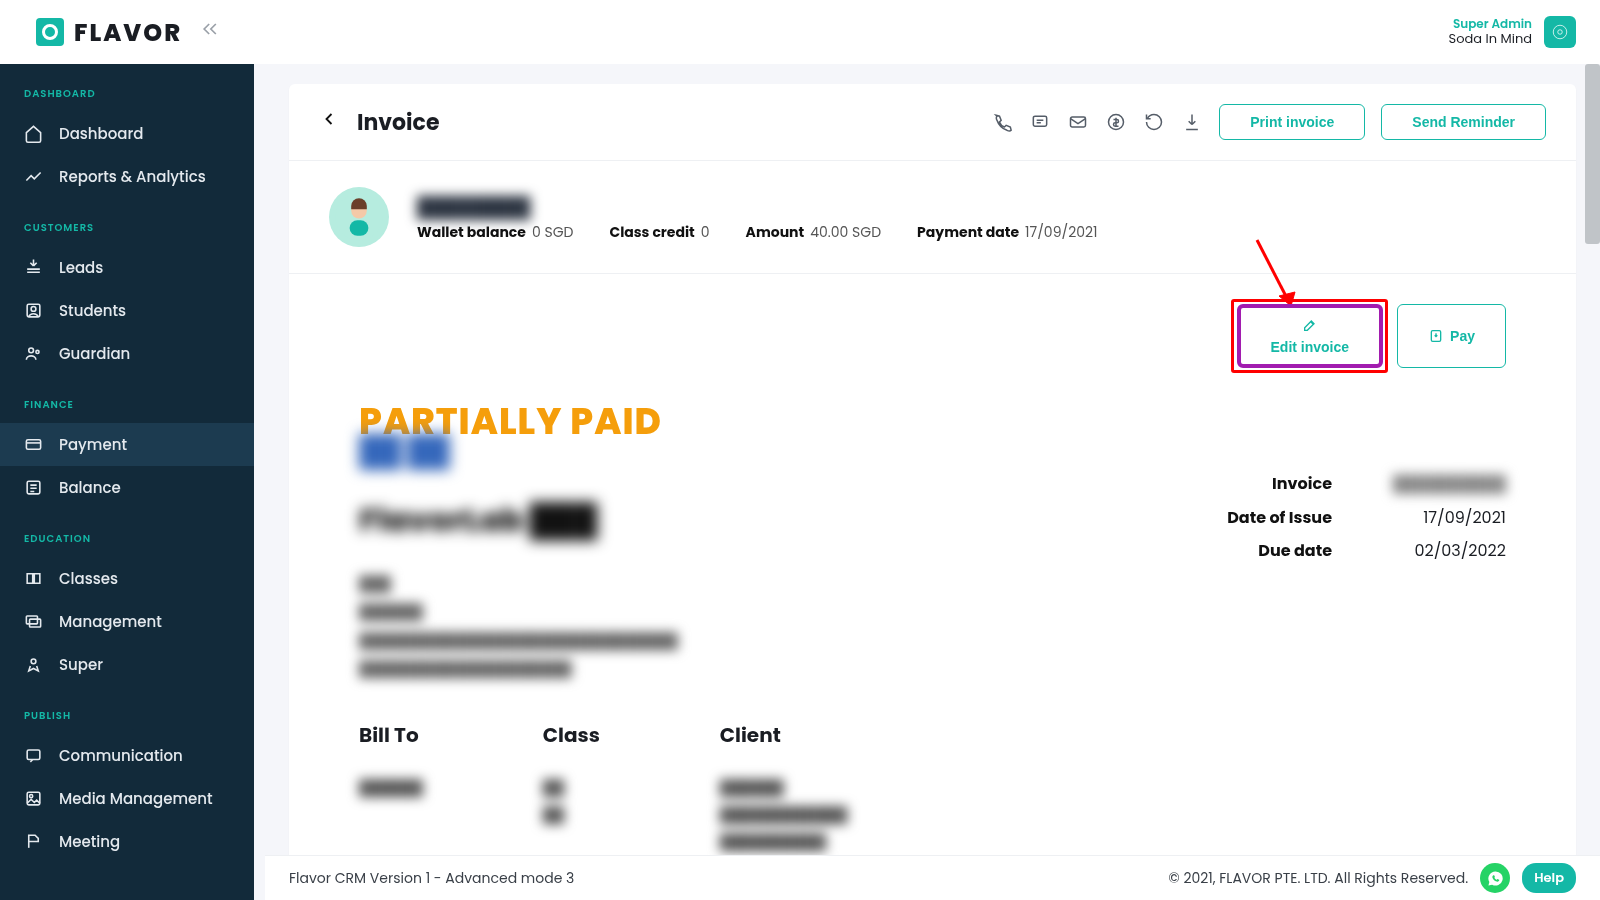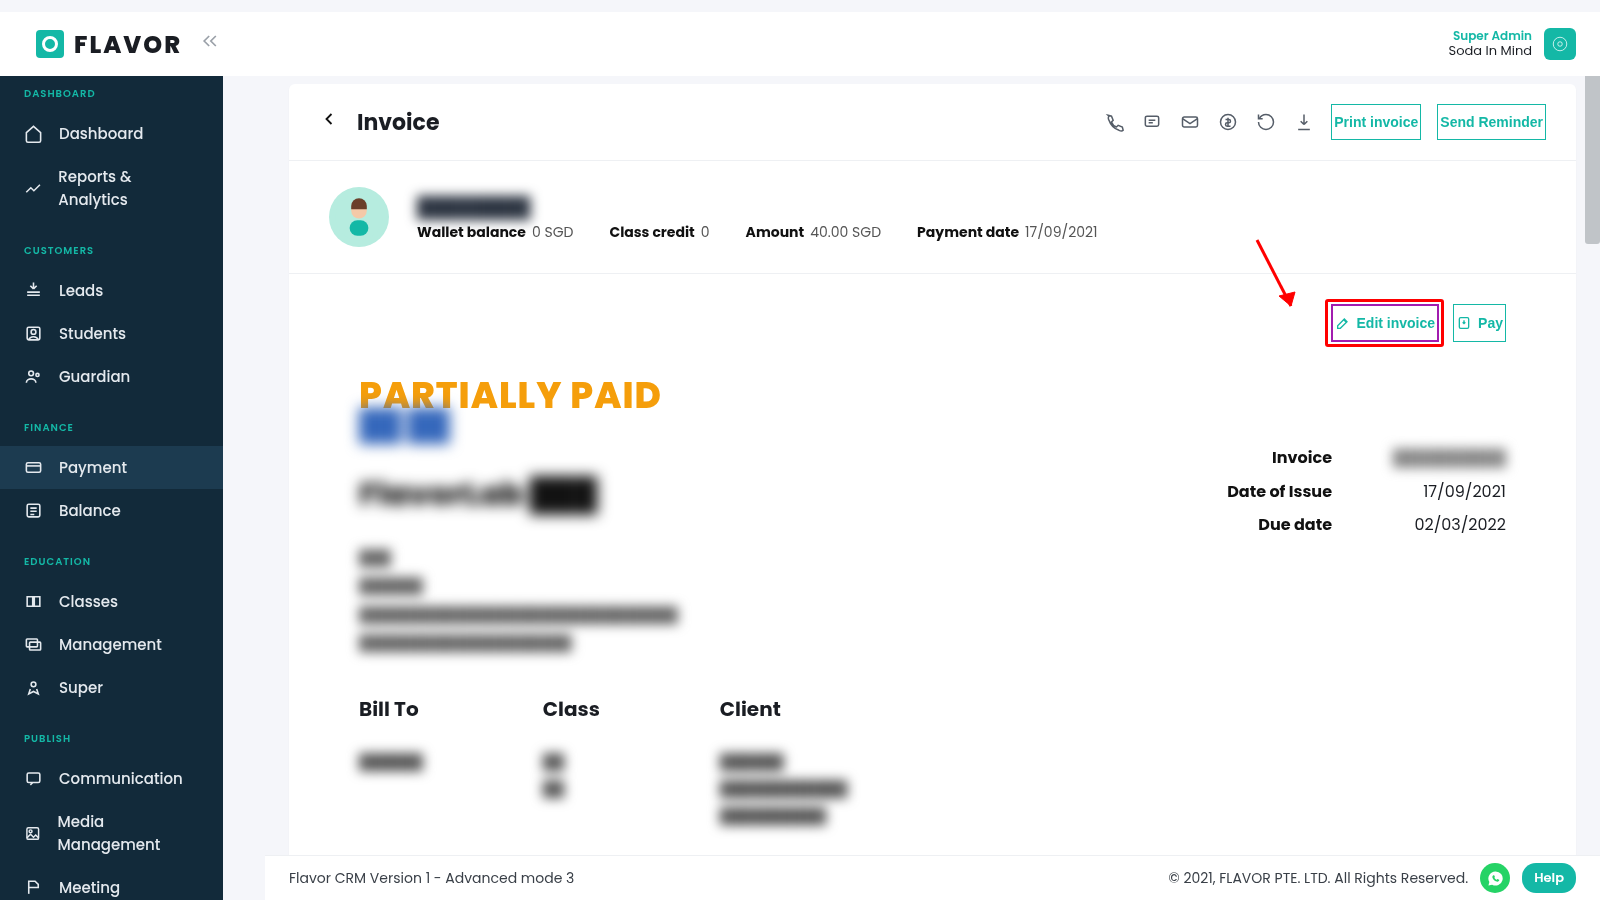--- a/index.html
+++ b/index.html
@@ -1,65 +1,65 @@
 <!DOCTYPE html>
 <html><head>
 <meta charset="utf-8">
 <style>
   * { box-sizing: border-box; margin: 0; padding: 0; }
   body { font-family: 'Poppins', -apple-system, BlinkMacSystemFont, 'Segoe UI', sans-serif; background: #f5f6fa; color: #1a1d23; width: 1600px; height: 900px; overflow: hidden; position: relative; }
   
   
-  .topbar { position: fixed; top:12px; left:0; right:0; height: 64px; background: #fff; display: flex; align-items: center; padding: 0 24px 0 36px; z-index: 100; }
+  .topbar { position: fixed; top:0; left:0; right:0; height: 64px; background: #fff; display: flex; align-items: center; padding: 0 24px 0 36px; z-index: 100; }
   .logo { display:flex; align-items:center; gap:10px; font-weight:800; font-size:24px; letter-spacing:2px; color:#1a1d23; }
   .logo-mark { width:28px; height:28px; background:#14b8a6; border-radius:4px; position:relative; }
   .logo-mark::before { content:''; position:absolute; inset:6px; border:3px solid #fff; border-radius:50%; }
   .collapse-btn { margin-left:18px; color:#9aa0a8; font-size:20px; cursor:pointer; }
   .topbar-right { margin-left:auto; display:flex; align-items:center; gap:12px; }
   .avatar-sm { width:32px; height:32px; border-radius:6px; background:#14b8a6; display:flex; align-items:center; justify-content:center; }
   .avatar-sm svg{width:18px;height:18px;stroke:#fff;fill:none;}
   .user-meta { text-align:right; line-height:1.25; }
   .user-role { color:#14b8a6; font-size:12px; font-weight:600; }
   .user-org { font-size:13px; font-weight:400; color:#1a1d23; }
   
   
-  .sidebar { position:fixed; top:64px; bottom:0; left:0; width:223px; background:#122a3a; color:#d6dee6; overflow-y:auto; padding-bottom:40px; }
+  .sidebar { position:fixed; top:64px; bottom:0; left:0; width:254px; background:#122a3a; color:#d6dee6; overflow-y:auto; padding-bottom:40px; }
   .sidebar::-webkit-scrollbar{width:0}
   .sec-label { font-size:10px; letter-spacing:1px; color:#14b8a6; font-weight:600; padding:22px 24px 10px; }
   .nav-item { display:flex; align-items:center; gap:16px; padding:10px 24px; font-size:15px; color:#e4e9ee; cursor:pointer; font-weight:500;}
   .nav-item.active { background:#1c3b50; }
   .nav-item svg { width:19px; height:19px; stroke:#e4e9ee; fill:none; stroke-width:2; }
   
   
   .main { position:absolute; left:265px; top:64px; right:0; bottom:45px; overflow:auto; padding:20px 24px; }
   .card { background:#fff; border-radius:6px; box-shadow:0 1px 2px rgba(0,0,0,0.04); }
   
   
   .page-head { display:flex; align-items:center; padding:20px 30px; border-bottom:1px solid #eef0f3;}
   .back-icon { margin-right:18px; cursor:pointer;}
   .page-title { font-size:22px; font-weight:700; }
   .head-actions { margin-left:auto; display:flex; align-items:center; gap:16px; }
   .head-actions .icn { width:22px; height:22px; color:#555d68; cursor:pointer; display:flex; align-items:center; justify-content:center;}
   .head-actions .icn svg{width:20px;height:20px;stroke:#555d68;fill:none;stroke-width:1.8;}
-  .btn-outline-teal { border:1px solid #14b8a6; color:#14b8a6; background:#fff; border-radius:0; padding:9px 2px; font-size:14px; font-weight:600; cursor:pointer; display:flex; align-items:center; gap:6px;}
+  .btn-outline-teal { border:1px solid #14b8a6; color:#14b8a6; background:#fff; border-radius:6px; padding:9px 30px; font-size:14px; font-weight:600; cursor:pointer; display:flex; align-items:center; gap:6px;}
   .btn-outline-teal svg{width:16px;height:16px;stroke:#14b8a6;fill:none;stroke-width:2;}
   
   
   .cust-row { display:flex; align-items:center; padding:26px 40px; gap:28px; border-bottom:1px solid #eef0f3;}
   .avatar-lg { width:60px; height:60px; border-radius:50%; background:#b6ecdf; display:flex; align-items:center; justify-content:center; overflow:hidden;}
   .avatar-lg svg{width:50px;height:50px;}
   .cust-name { filter:blur(6px); font-size:20px; font-weight:700; color:#2b3340; }
   .cust-stats { display:flex; gap:36px; margin-top:0; font-size:14px; }
   .stat-lbl { font-weight:700; color:#111; margin-right:6px;}
   .stat-val { color:#555; }
   
   
   .inv-body { padding:30px 70px 60px; }
   .inv-actions { display:flex; justify-content:flex-end; gap:14px; margin-bottom:26px; position:relative;}
-  .btn-outline-teal.edit { border:2px solid #a21caf; }
+  .btn-outline-teal.edit { border:4px solid #a21caf;flex-direction:column; }
   .highlight-box { position:absolute; border:3px solid #f00; border-radius:3px; pointer-events:none;}
   .arrow-anno { position:absolute; pointer-events:none; }
   .arrow-anno svg{stroke:#f00; fill:#f00;}
   .status-label { text-align:left; font-size:36px; font-weight:800; color:#f59e0b; letter-spacing:1px; margin-bottom:18px;}
   .meta-list { text-align:right; font-size:16px; line-height:2.1;}
   .meta-list b{font-weight:700; color:#111; margin-right:54px;}
   .meta-val{display:inline-block; min-width:120px; text-align:right;}
   .meta-val.blurred{ filter:blur(6px); color:#888;}
   
   .company-block { margin-top:-140px; max-width:600px;}

